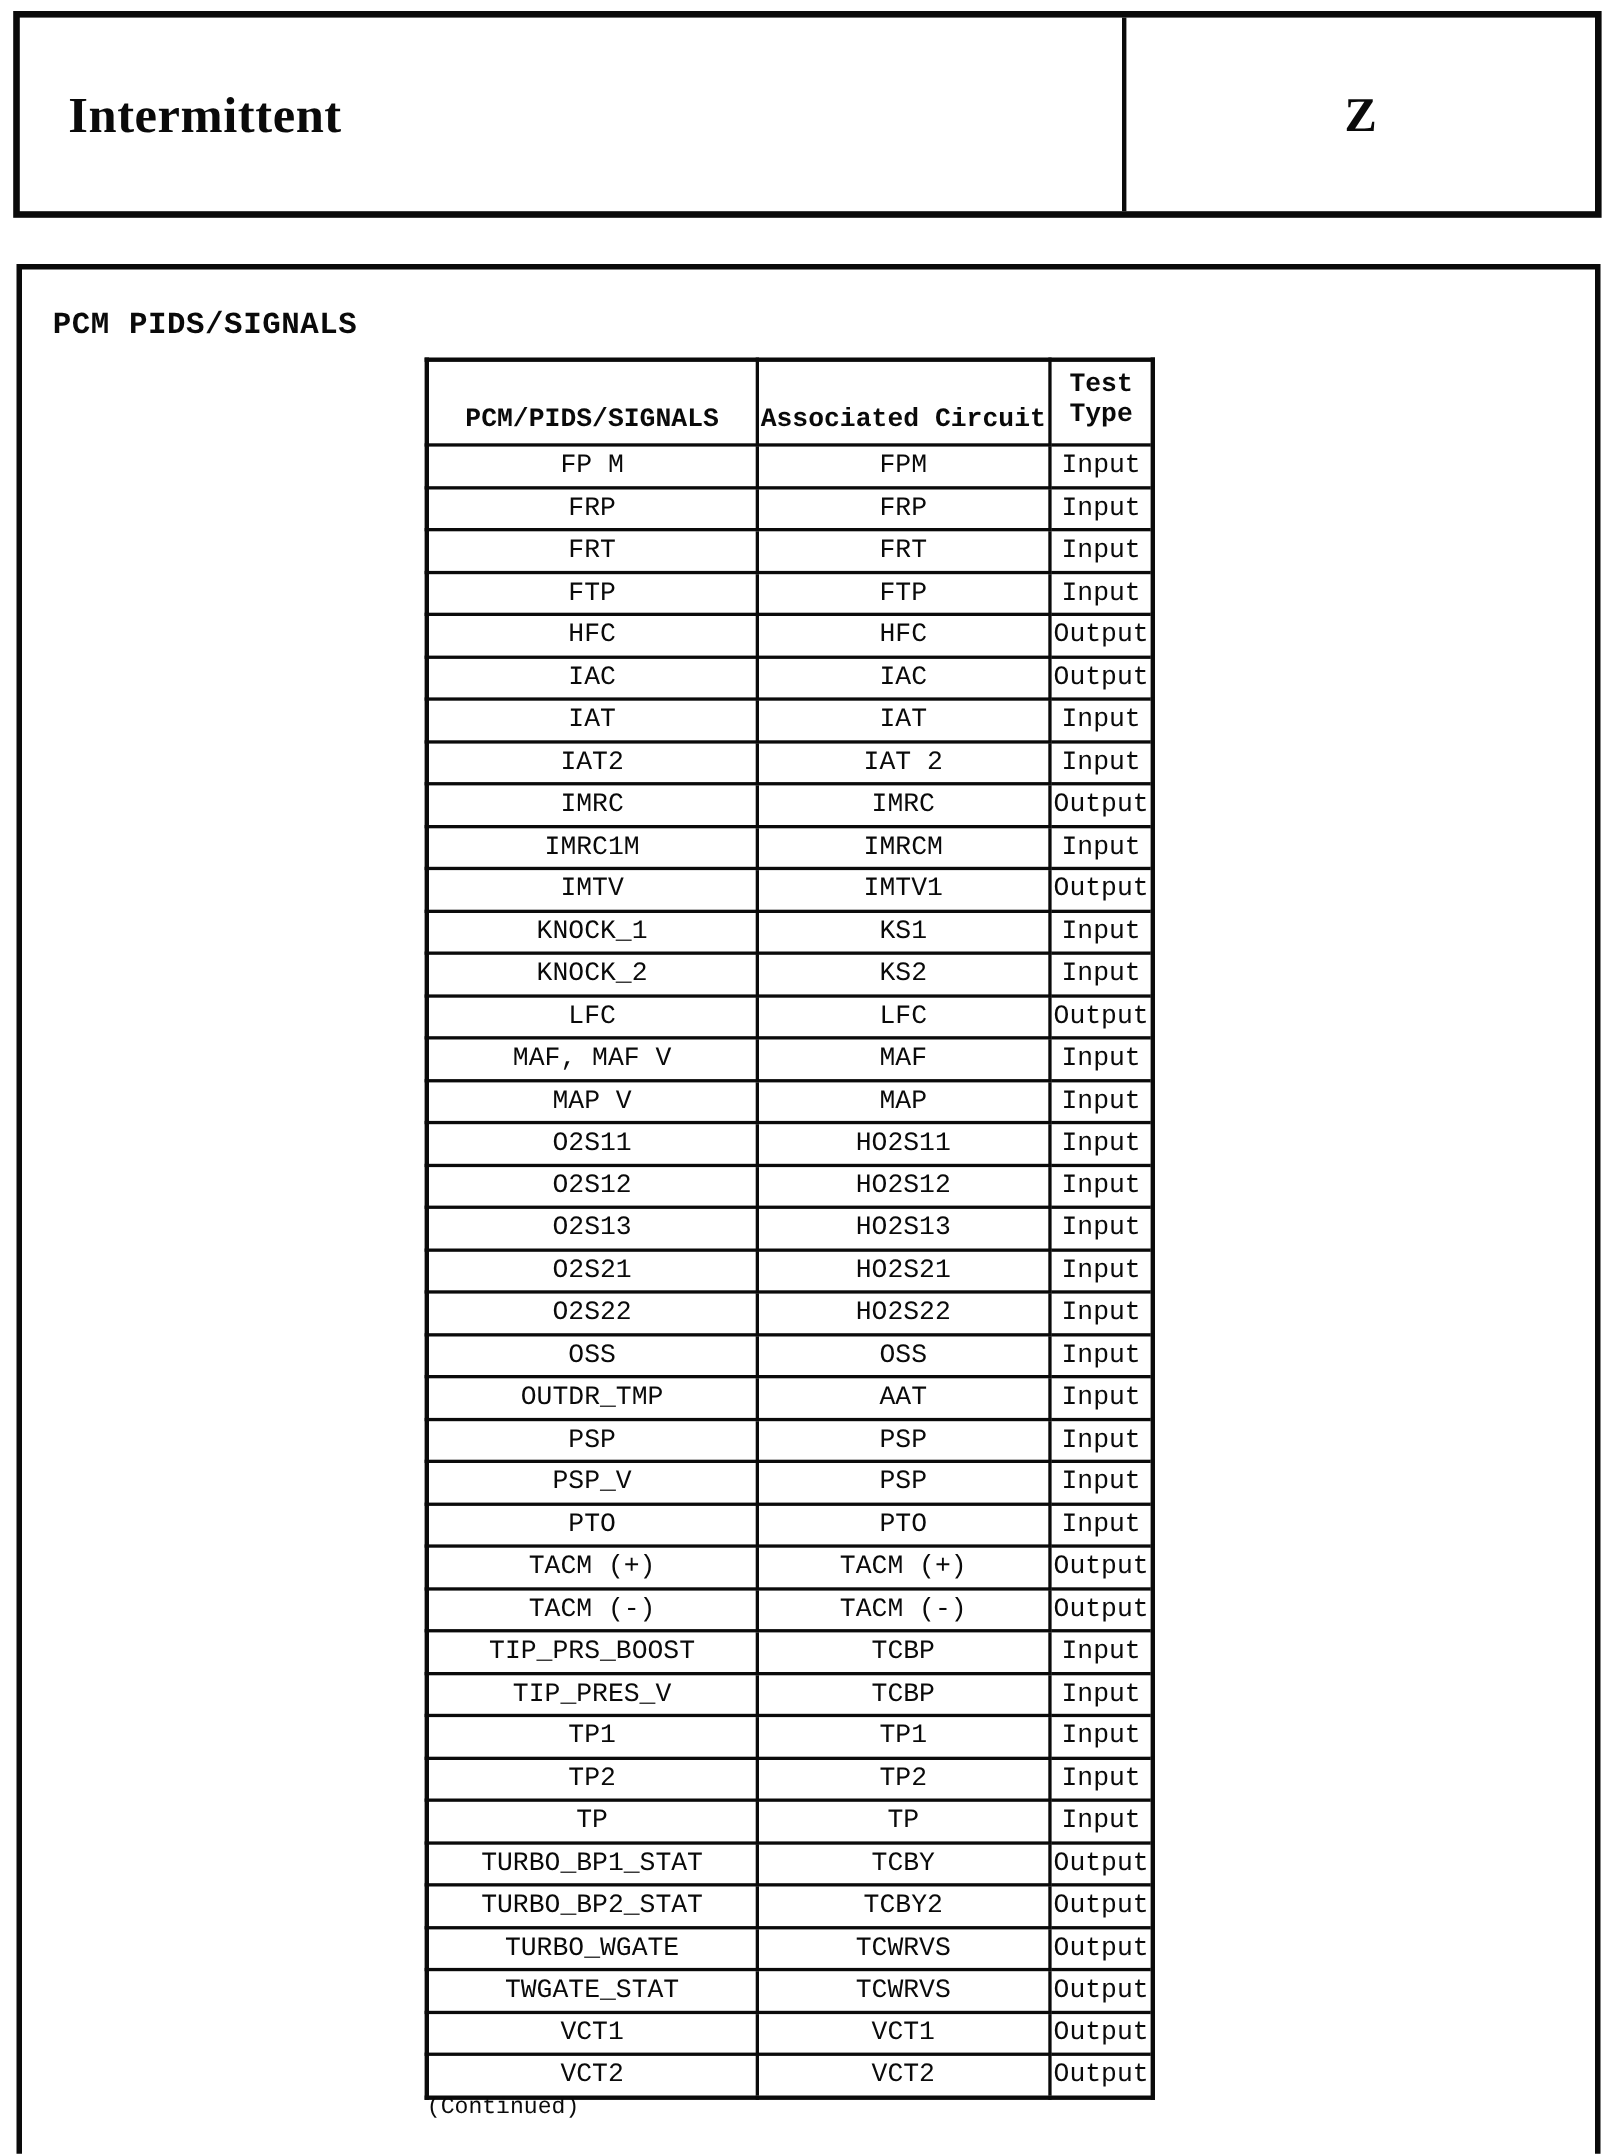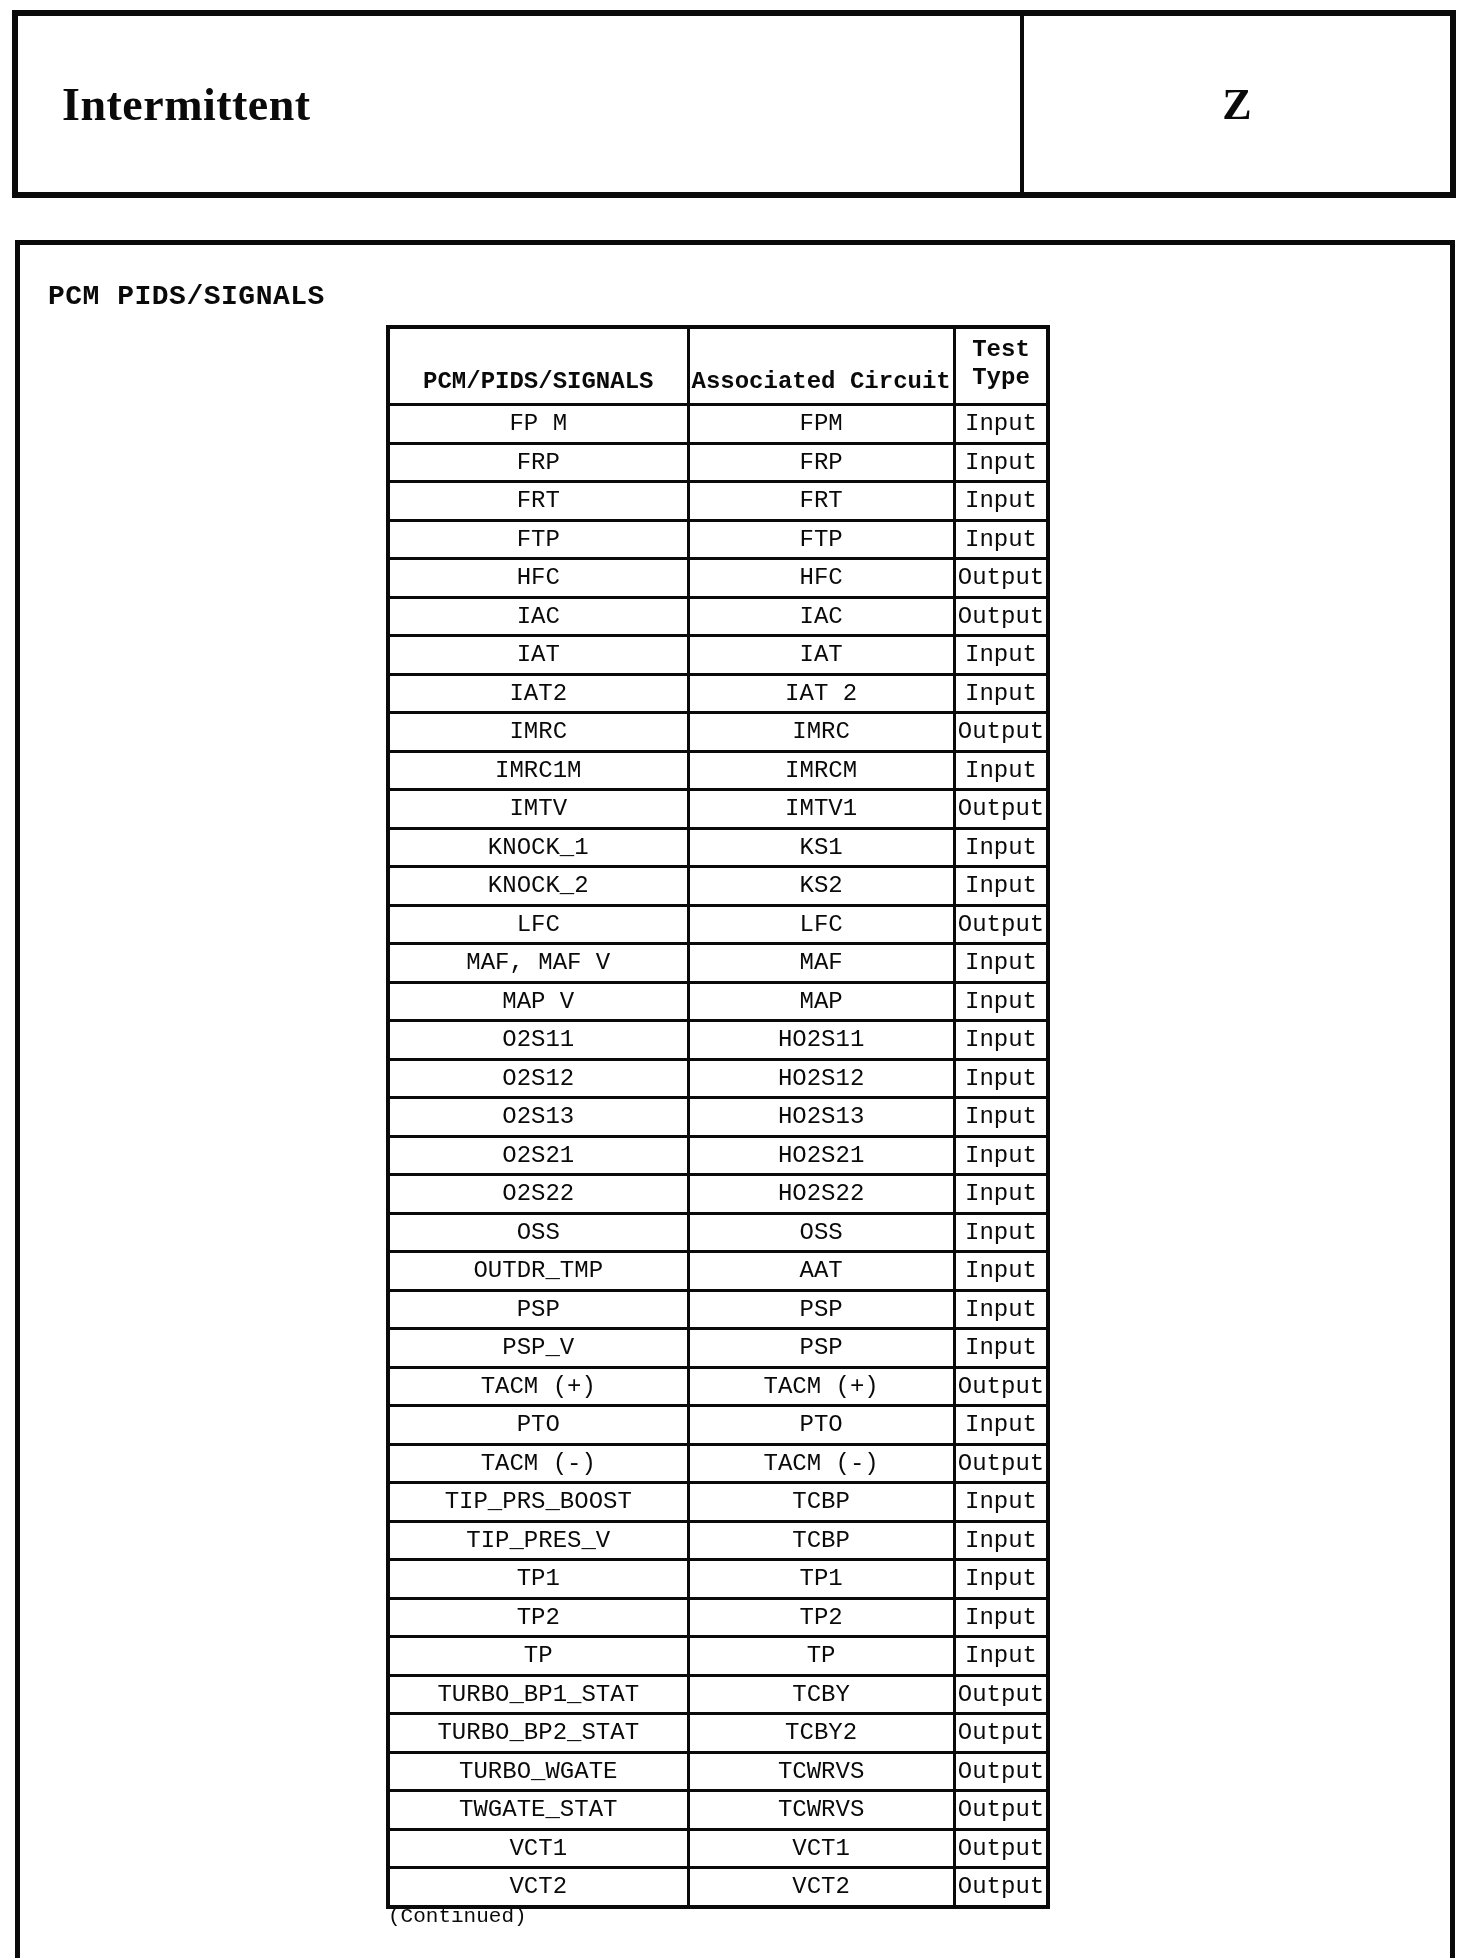--- a/index.html
+++ b/index.html
@@ -268,30 +268,30 @@
           <td>PSP</td>
           <td>PSP</td>
           <td>Input</td>
         </tr>
         <tr>
           <td>PSP_V</td>
           <td>PSP</td>
           <td>Input</td>
         </tr>
         <tr>
+          <td>PTO</td>
+          <td>PTO</td>
+          <td>Input</td>
+        </tr>
+        <tr>
           <td>TACM (+)</td>
           <td>TACM (+)</td>
           <td>Output</td>
         </tr>
         <tr>
-          <td>PTO</td>
-          <td>PTO</td>
-          <td>Input</td>
-        </tr>
-        <tr>
           <td>TACM (-)</td>
           <td>TACM (-)</td>
           <td>Output</td>
         </tr>
         <tr>
           <td>TIP_PRS_BOOST</td>
           <td>TCBP</td>
           <td>Input</td>
         </tr>
         <tr>

